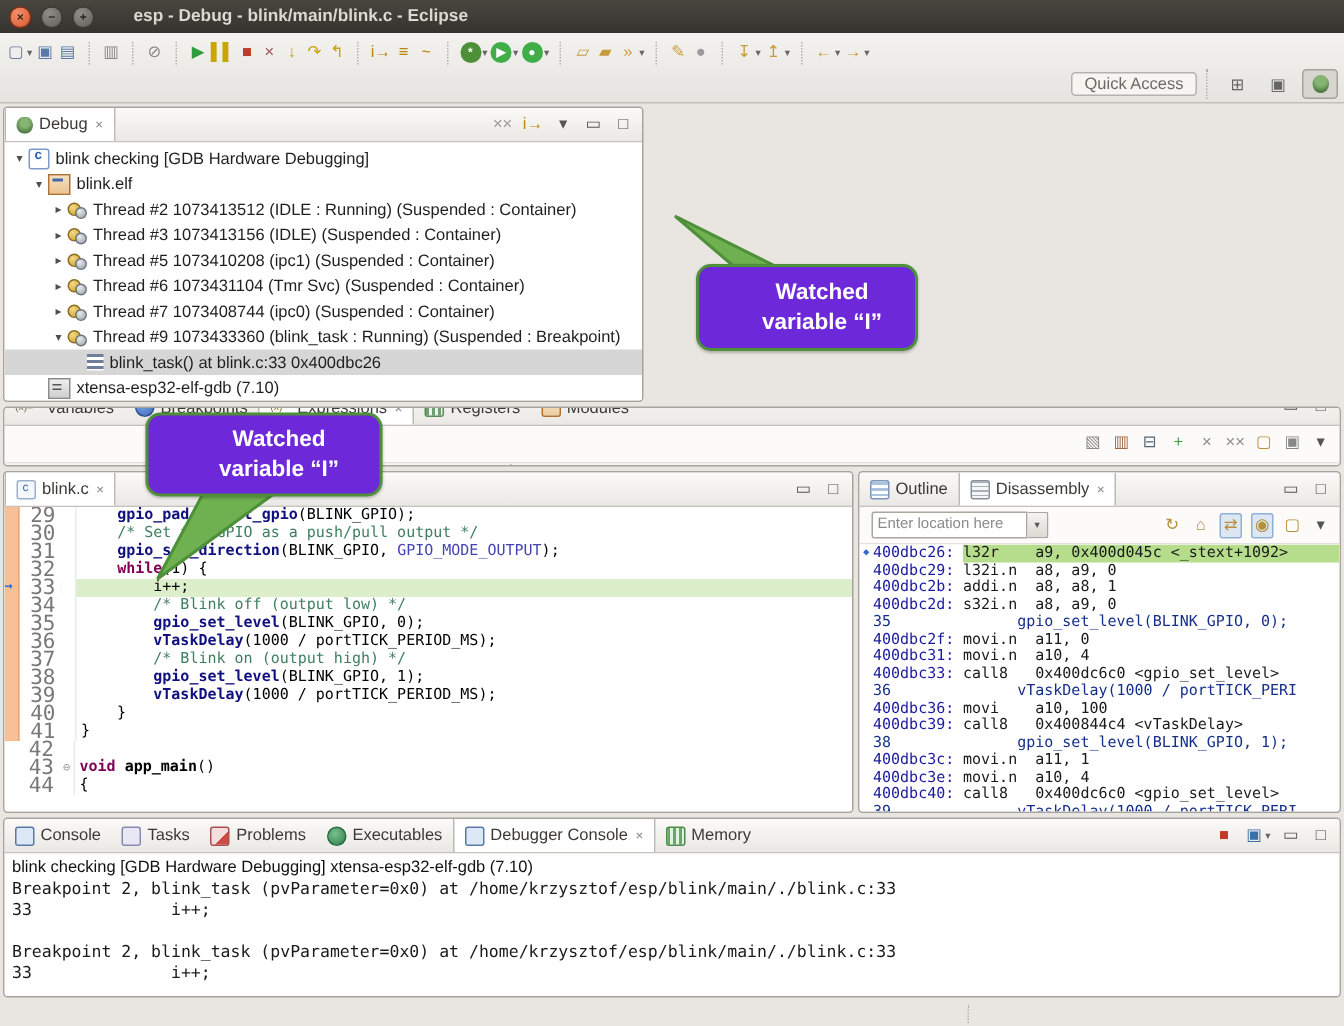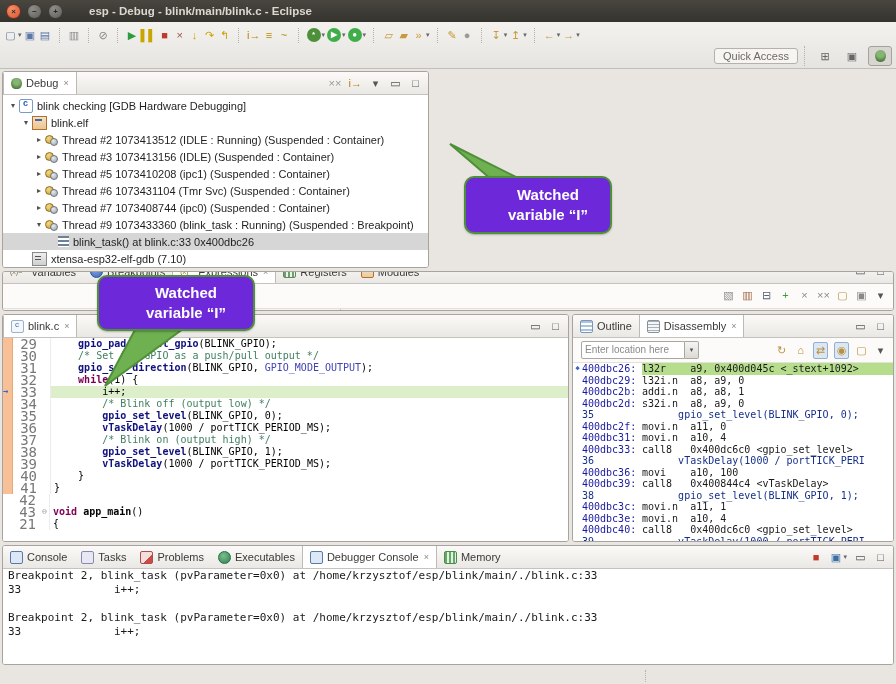--- a/index.html
+++ b/index.html
@@ -535,21 +535,21 @@
               <span class="ecode"><span></span></span>
             </div>
             <div class="eline">
               <span class="ann"></span>
               <span class="lnum">43</span>
               <span class="foldcol">⊖</span>
               <span class="ecode"><span class="seg-k">void</span><span> </span><span class="seg-fnd">app_main</span><span>()</span></span>
             </div>
             <div class="eline">
               <span class="ann"></span>
-              <span class="lnum">21</span>
+              <span class="lnum">44</span>
               <span class="foldcol"></span>
               <span class="ecode"><span>{</span></span>
             </div>
           </div>
       </div>
 
       <div class="panel" style="flex:1;">
         <div class="tabbar">
           <span id="disasm-tabs" style="display:flex;">
               <span class="tab">
@@ -655,20 +655,21 @@
             </span>
             <span class="tbi-wrap">
               <span class="tbi" style="color: rgb(85, 85, 85);">▭</span>
             </span>
             <span class="tbi-wrap">
               <span class="tbi" style="color: rgb(85, 85, 85);">□</span>
             </span>
           </span>
       </div>
       <div class="pcontent">
+        <div class="console-header">blink checking [GDB Hardware Debugging] xtensa-esp32-elf-gdb (7.10)</div>
         <div id="console-lines">
             <div class="cline">Breakpoint 2, blink_task (pvParameter=0x0) at /home/krzysztof/esp/blink/main/./blink.c:33</div>
             <div class="cline">33              i++;</div>
             <div class="cline"></div>
             <div class="cline">Breakpoint 2, blink_task (pvParameter=0x0) at /home/krzysztof/esp/blink/main/./blink.c:33</div>
             <div class="cline">33              i++;</div>
           </div>
       </div>
     </div>
 

